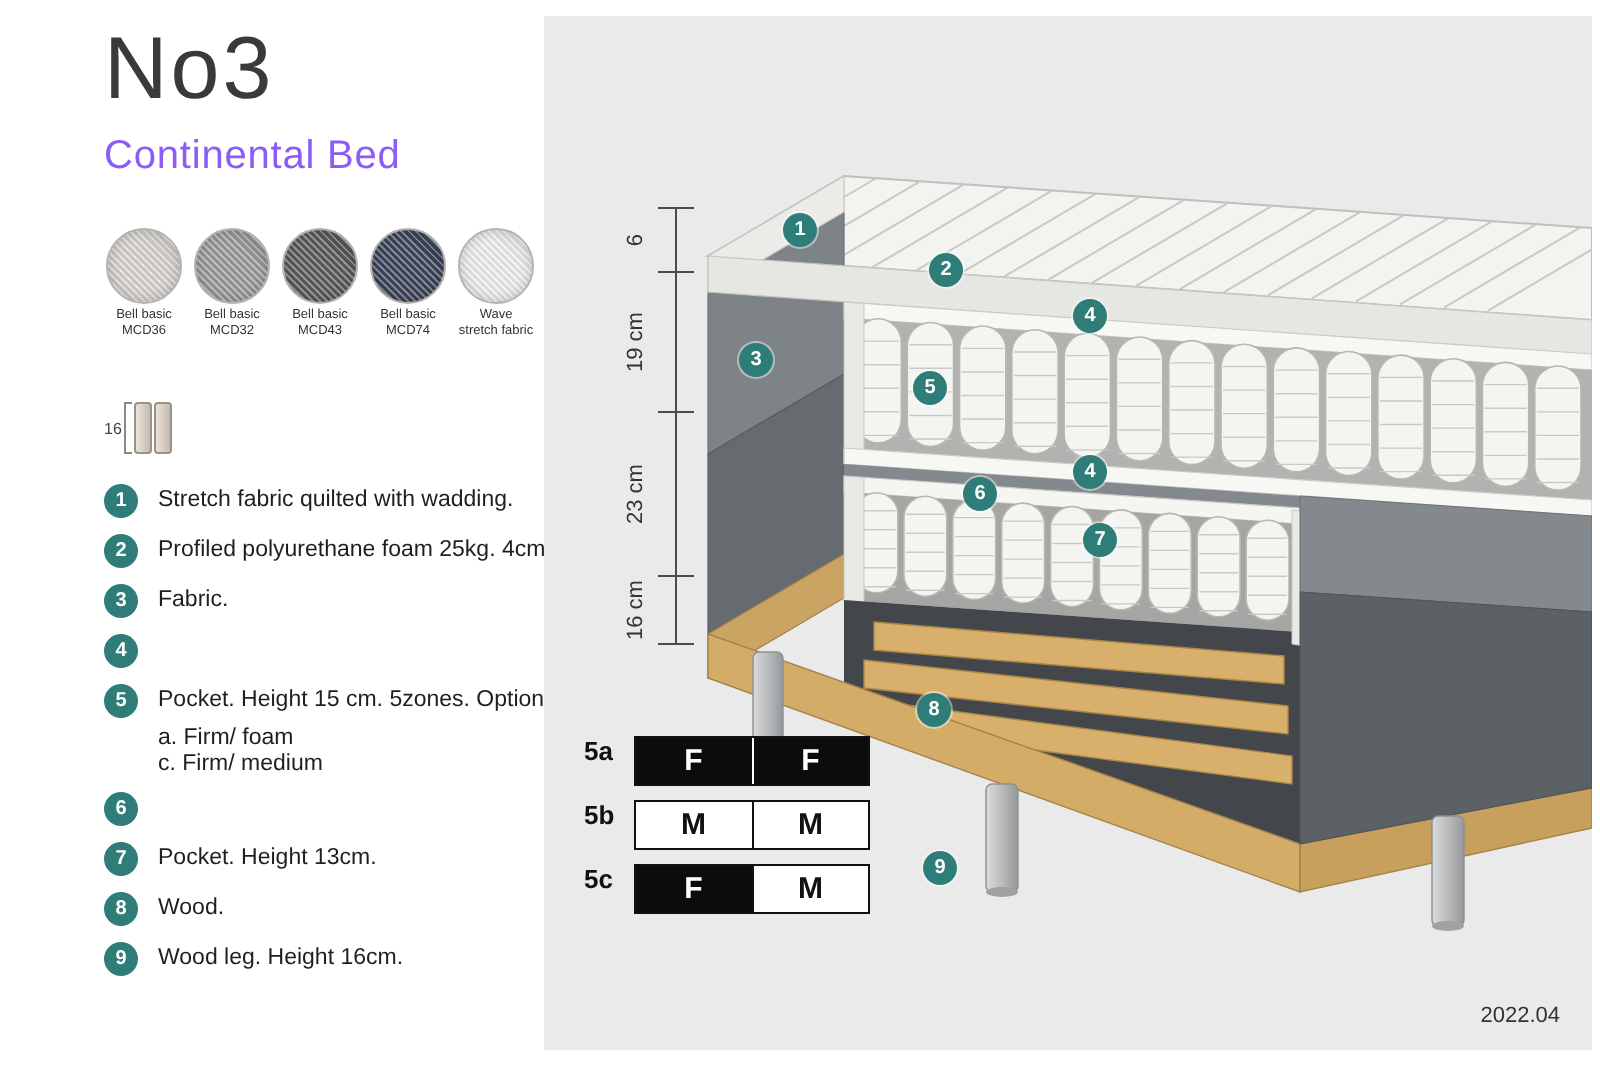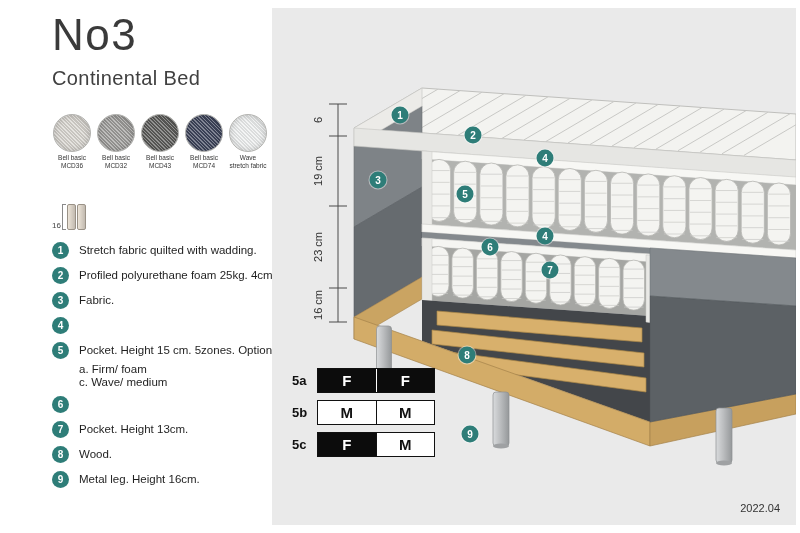--- a/index.html
+++ b/index.html
@@ -2,35 +2,35 @@
 <html><head>
 <meta charset="utf-8">
 <style>
   *{margin:0;padding:0;box-sizing:border-box}
   html,body{width:800px;height:533px}
   body{font-family:"Liberation Sans",sans-serif;background:#ffffff;position:relative;overflow:hidden;color:#222}
 
   
   .left{position:absolute;left:52px;top:12px;width:218px}
   .title{font-size:44px;font-weight:400;color:#3a3a3a;letter-spacing:1.5px;line-height:1.05}
-  .subtitle{font-size:20px;font-weight:400;color:#404040;letter-spacing:.4px;margin-top:9px}
+  .subtitle{font-size:20px;font-weight:400;color:#8b5cf6;letter-spacing:.4px;margin-top:9px}
 
   .swatches{display:flex;gap:4px;margin-top:24px}
   .swatch{width:40px;text-align:center}
   .swatch .circ{width:38px;height:38px;border-radius:50%;border:1px solid #b3b3b0;margin:0 auto 2px;
     box-shadow:inset 0 0 6px rgba(0,0,0,.18);
     background-image:repeating-linear-gradient(45deg,rgba(255,255,255,.35) 0 1px,rgba(0,0,0,.08) 1px 2.5px)}
   .sw0{background-color:#d8d5cf}
   .sw1{background-color:#9d9c9a}
   .sw2{background-color:#5c5c5a}
   .sw3{background-color:#3f455c}
   .sw4{background-color:#eef0f0}
   .swatch .lbl{font-size:6.5px;line-height:8px;color:#333}
 
-  .legthumb{margin-top:28px;display:flex;align-items:flex-end;gap:1px;height:32px}
+  .legthumb{margin-top:28px;display:flex;align-items:center;gap:1px;height:32px}
   .legthumb .num{font-size:8px;color:#444}
   .legthumb .brk{width:4px;height:26px;border-top:1px solid #8a8a8a;border-bottom:1px solid #8a8a8a;border-left:1px solid #8a8a8a}
   .mini-leg{width:9px;height:26px;border:1px solid #9a9287;border-radius:2px;background:linear-gradient(90deg,#ece4d8,#c2bab0)}
 
   .legend{margin-top:12px}
   .lrow{display:flex;align-items:flex-start;gap:10px;margin-bottom:8px}
   .badge{width:17px;height:17px;border-radius:50%;background:#2e7d78;color:#fff;font-size:10px;font-weight:700;
     display:flex;align-items:center;justify-content:center;flex:0 0 17px}
   .ltext{font-size:11.5px;color:#1f1f1f;padding-top:2px;white-space:nowrap}
   .lopts{margin:-4px 0 8px 27px}
@@ -40,21 +40,21 @@
   .panel{position:absolute;left:272px;top:8px;width:524px;height:517px;background:#eaeaea}
   .panel svg{position:absolute;left:0;top:0}
 
   .dbadge{position:absolute;width:17px;height:17px;border-radius:50%;background:#2e7d78;color:#fff;
     font-size:10px;font-weight:700;display:flex;align-items:center;justify-content:center;
     transform:translate(-50%,-50%);box-shadow:0 0 0 1px rgba(255,255,255,.45)}
   .dim-label{position:absolute;font-size:11px;color:#333;white-space:nowrap;
     transform:translate(-50%,-50%) rotate(-90deg)}
 
   .firmness{position:absolute;left:20px;top:360px}
-  .frow{display:flex;align-items:center;margin-bottom:7px}
+  .frow{display:flex;align-items:flex-start;margin-bottom:7px}
   .flabel{width:25px;font-size:13px;font-weight:700;color:#111}
   .fbox{display:flex;width:118px;height:25px;border:1px solid #111;background:#fff}
   .fcell{flex:1;display:flex;align-items:center;justify-content:center;font-weight:700;font-size:15px;background:#fff;color:#111}
   .fcell.filled{background:#0c0c0c;color:#fff}
   .fcell + .fcell{border-left:1px solid}
 
   .version{position:absolute;right:16px;bottom:11px;font-size:11px;color:#333}
 </style>
 </head>
 <body>
@@ -113,36 +113,36 @@
     </div>
     <div class="lrow">
       <span class="badge">4</span>
     </div>
     <div class="lrow">
       <span class="badge">5</span>
       <span class="ltext">Pocket. Height 15 cm. 5zones. Option:</span>
     </div>
     <div class="lopts">
       <div>a. Firm/ foam</div>
-      <div>c. Wave/ medium</div>
+      <div>c. Firm/ medium</div>
     </div>
     <div class="lrow">
       <span class="badge">6</span>
     </div>
     <div class="lrow">
       <span class="badge">7</span>
       <span class="ltext">Pocket. Height 13cm.</span>
     </div>
     <div class="lrow">
       <span class="badge">8</span>
       <span class="ltext">Wood.</span>
     </div>
     <div class="lrow">
       <span class="badge">9</span>
-      <span class="ltext">Metal leg. Height 16cm.</span>
+      <span class="ltext">Wood leg. Height 16cm.</span>
     </div>
   </div>
 </div>
 
 <div class="panel">
 
   <svg width="524" height="517" viewBox="0 0 524 517">
     <defs>
       <clipPath id="topclip">
           <polygon points="150,80 524,106 524,152 82,120"></polygon>

